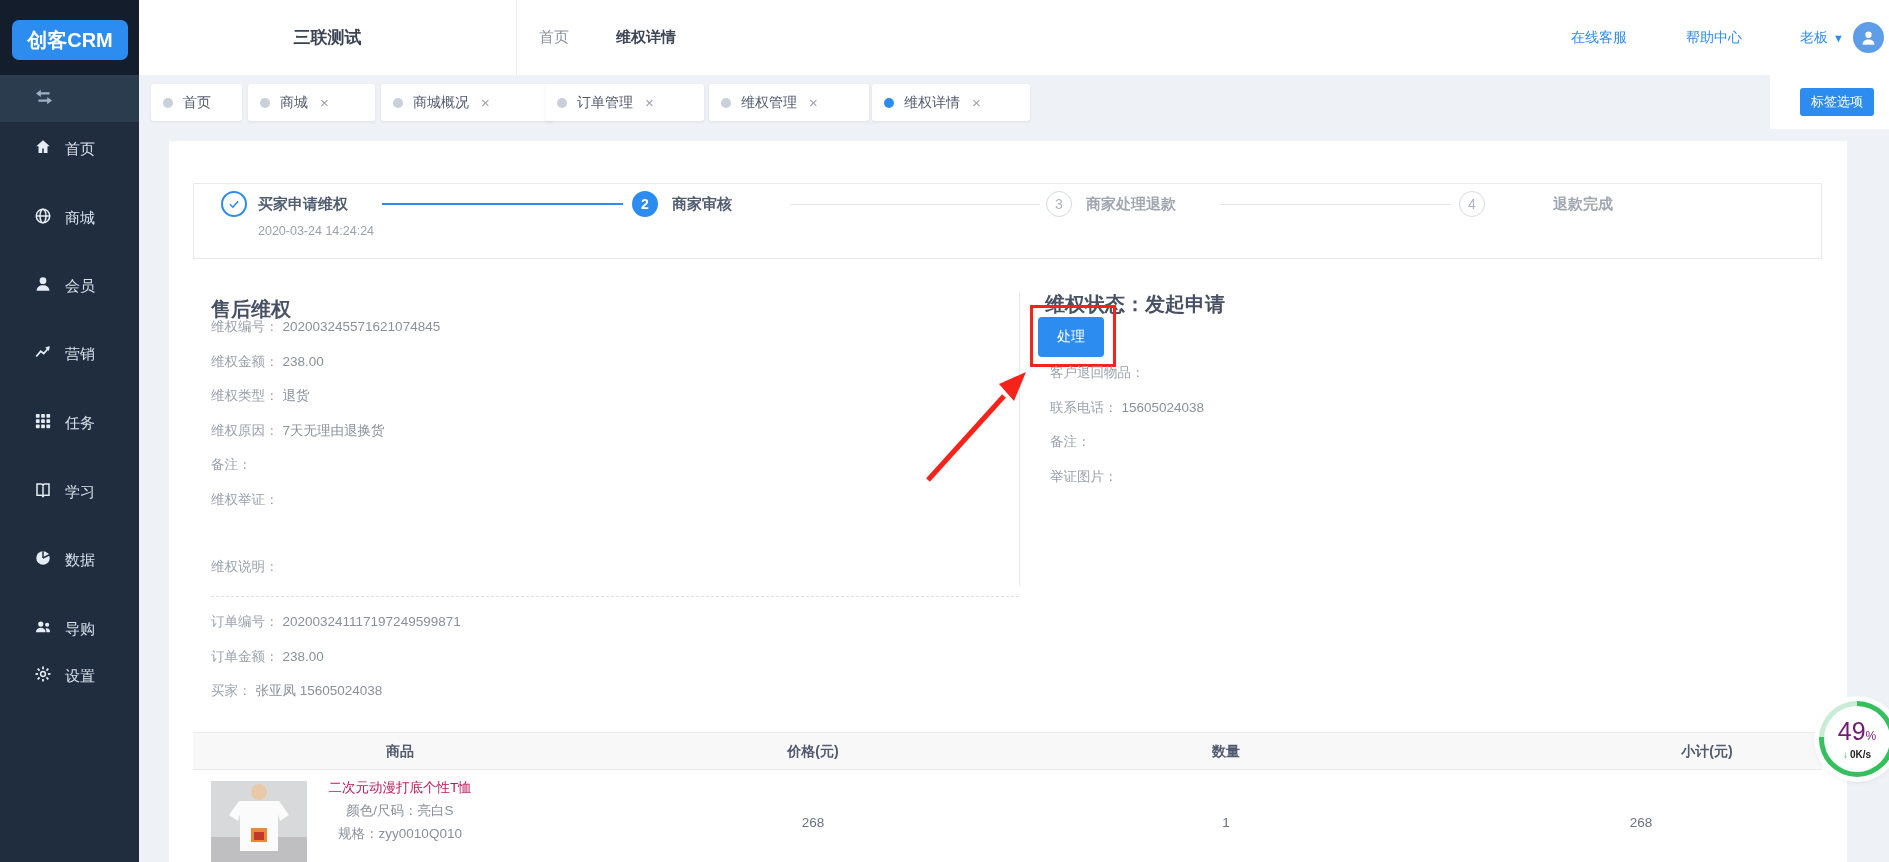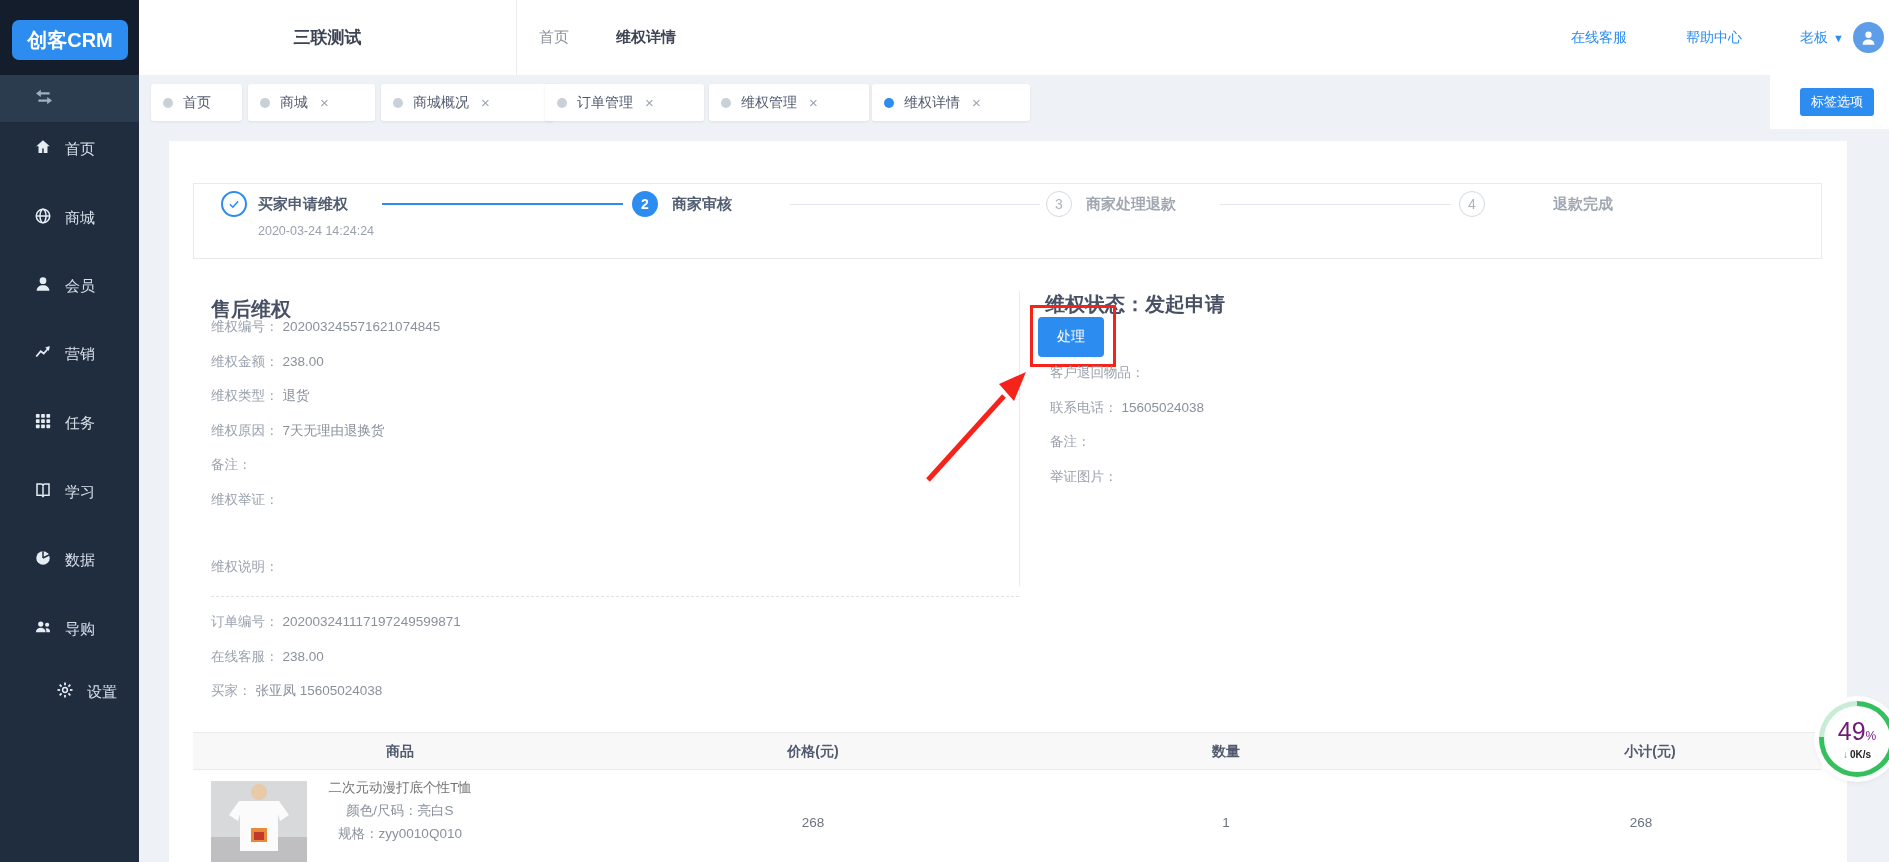--- a/index.html
+++ b/index.html
@@ -148,21 +148,21 @@
   </div>
   <div class="abs side-item" style="top:609px;">
     <span><svg width="18" height="18" viewBox="0 0 24 24" fill="#e6ecf3">
           <circle cx="9" cy="8" r="3.5"></circle>
           <path d="M2.5 19c0-4 3-6 6.5-6s6.5 2 6.5 6z"></path>
           <circle cx="17.5" cy="9" r="2.8"></circle>
           <path d="M16.5 19h5c0-3.5-1.8-5.3-4.6-5.3-.5 0-1 .1-1.5.2 1 1.2 1.1 3.1 1.1 5.1z"></path>
         </svg></span>
     <span class="lbl">导购</span>
   </div>
-  <div class="abs side-item" style="top:672px;justify-content:center;">
+  <div class="abs side-item" style="top:656px;">
     <span><svg width="18" height="18" viewBox="0 0 24 24">
           <circle cx="12" cy="12" r="3.2" fill="none" stroke="#e6ecf3" stroke-width="2"></circle>
           <g stroke="#e6ecf3" stroke-width="2.4">
             <line x1="12" y1="2" x2="12" y2="5.5"></line>
             <line x1="12" y1="18.5" x2="12" y2="22"></line>
             <line x1="2" y1="12" x2="5.5" y2="12"></line>
             <line x1="18.5" y1="12" x2="22" y2="12"></line>
             <line x1="4.9" y1="4.9" x2="7.4" y2="7.4"></line>
             <line x1="16.6" y1="16.6" x2="19.1" y2="19.1"></line>
             <line x1="4.9" y1="19.1" x2="7.4" y2="16.6"></line>
@@ -250,21 +250,21 @@
     <div class="fld"><span>维权金额：</span><span class="v">238.00</span></div>
     <div class="fld"><span>维权类型：</span><span class="v">退货</span></div>
     <div class="fld"><span>维权原因：</span><span class="v">7天无理由退换货</span></div>
     <div class="fld"><span>备注：</span><span class="v"></span></div>
     <div class="fld"><span>维权举证：</span><span class="v"></span></div>
   </div>
   <div class="fld abs" style="left:211px;top:558px;">维权说明：</div>
   <div class="abs dashed"></div>
   <div class="abs" style="left:211px;top:613px;">
     <div class="fld"><span>订单编号：</span><span class="v">202003241117197249599871</span></div>
-    <div class="fld"><span>在线客服：</span><span class="v">238.00</span></div>
+    <div class="fld"><span>订单金额：</span><span class="v">238.00</span></div>
     <div class="fld"><span>买家：</span><span class="v">张亚凤 15605024038</span></div>
   </div>
 
   <div class="abs v-divider"></div>
   <div class="sec-title" style="left:1045px;top:291px;">维权状态：发起申请</div>
   <button class="abs handle-btn">处理</button>
   <div class="abs red-box"></div>
   <svg class="abs" style="left:898px;top:358px;" width="150" height="140">
     <line x1="30" y1="122" x2="106" y2="38" stroke="#f5231a" stroke-width="5"></line>
     <polygon points="128,14 101,26 116,43" fill="#f5231a"></polygon>
@@ -273,33 +273,33 @@
     <div class="fld"><span>客户退回物品：</span><span class="v"></span></div>
     <div class="fld"><span>联系电话：</span><span class="v">15605024038</span></div>
     <div class="fld"><span>备注：</span><span class="v"></span></div>
     <div class="fld"><span>举证图片：</span><span class="v"></span></div>
   </div>
 
   <div class="abs tbl-head"></div>
   <div class="th" style="left:400px;">商品</div>
   <div class="th" style="left:813px;">价格(元)</div>
   <div class="th" style="left:1226px;">数量</div>
-  <div class="th" style="left:1650px;text-align:center;">小计(元)</div>
+  <div class="th" style="left:1707px;text-align:center;">小计(元)</div>
 
   <div class="abs prod-img">
     <svg width="96" height="81" viewBox="0 0 96 81">
       <rect width="96" height="81" fill="#d8d9da"></rect>
       <rect y="56" width="96" height="25" fill="#bfbfc1"></rect>
       <circle cx="48" cy="11" r="8" fill="#e8c9a8"></circle>
       <path d="M28 20 L68 20 L78 34 L69 40 L67 33 L67 70 L29 70 L29 33 L27 40 L18 34 Z" fill="#fbfbfb"></path>
       <rect x="40" y="47" width="16" height="14" fill="#e8893c"></rect>
       <rect x="43" y="51" width="10" height="8" fill="#c0392b"></rect>
     </svg>
   </div>
-  <div class="prod-line" style="left:400px;top:779px;color:#737373;">二次元动漫打底个性T恤</div>
+  <div class="prod-line" style="left:400px;top:779px;color:#be185d;">二次元动漫打底个性T恤</div>
   <div class="prod-line" style="left:400px;top:802px;color:#8a919c;">颜色/尺码：亮白S</div>
   <div class="prod-line" style="left:400px;top:825px;color:#8a919c;">规格：zyy0010Q010</div>
   <div class="td" style="left:813px;top:815px;">268</div>
   <div class="td" style="left:1226px;top:815px;">1</div>
   <div class="td" style="left:1641px;top:815px;">268</div>
 
   <div class="abs badge">
     <div class="badge-inner">
       <div class="badge-pct"><span>49</span><span class="sign">%</span></div>
       <div class="badge-speed"><span class="dn">↓</span><span>0K/s</span></div>

